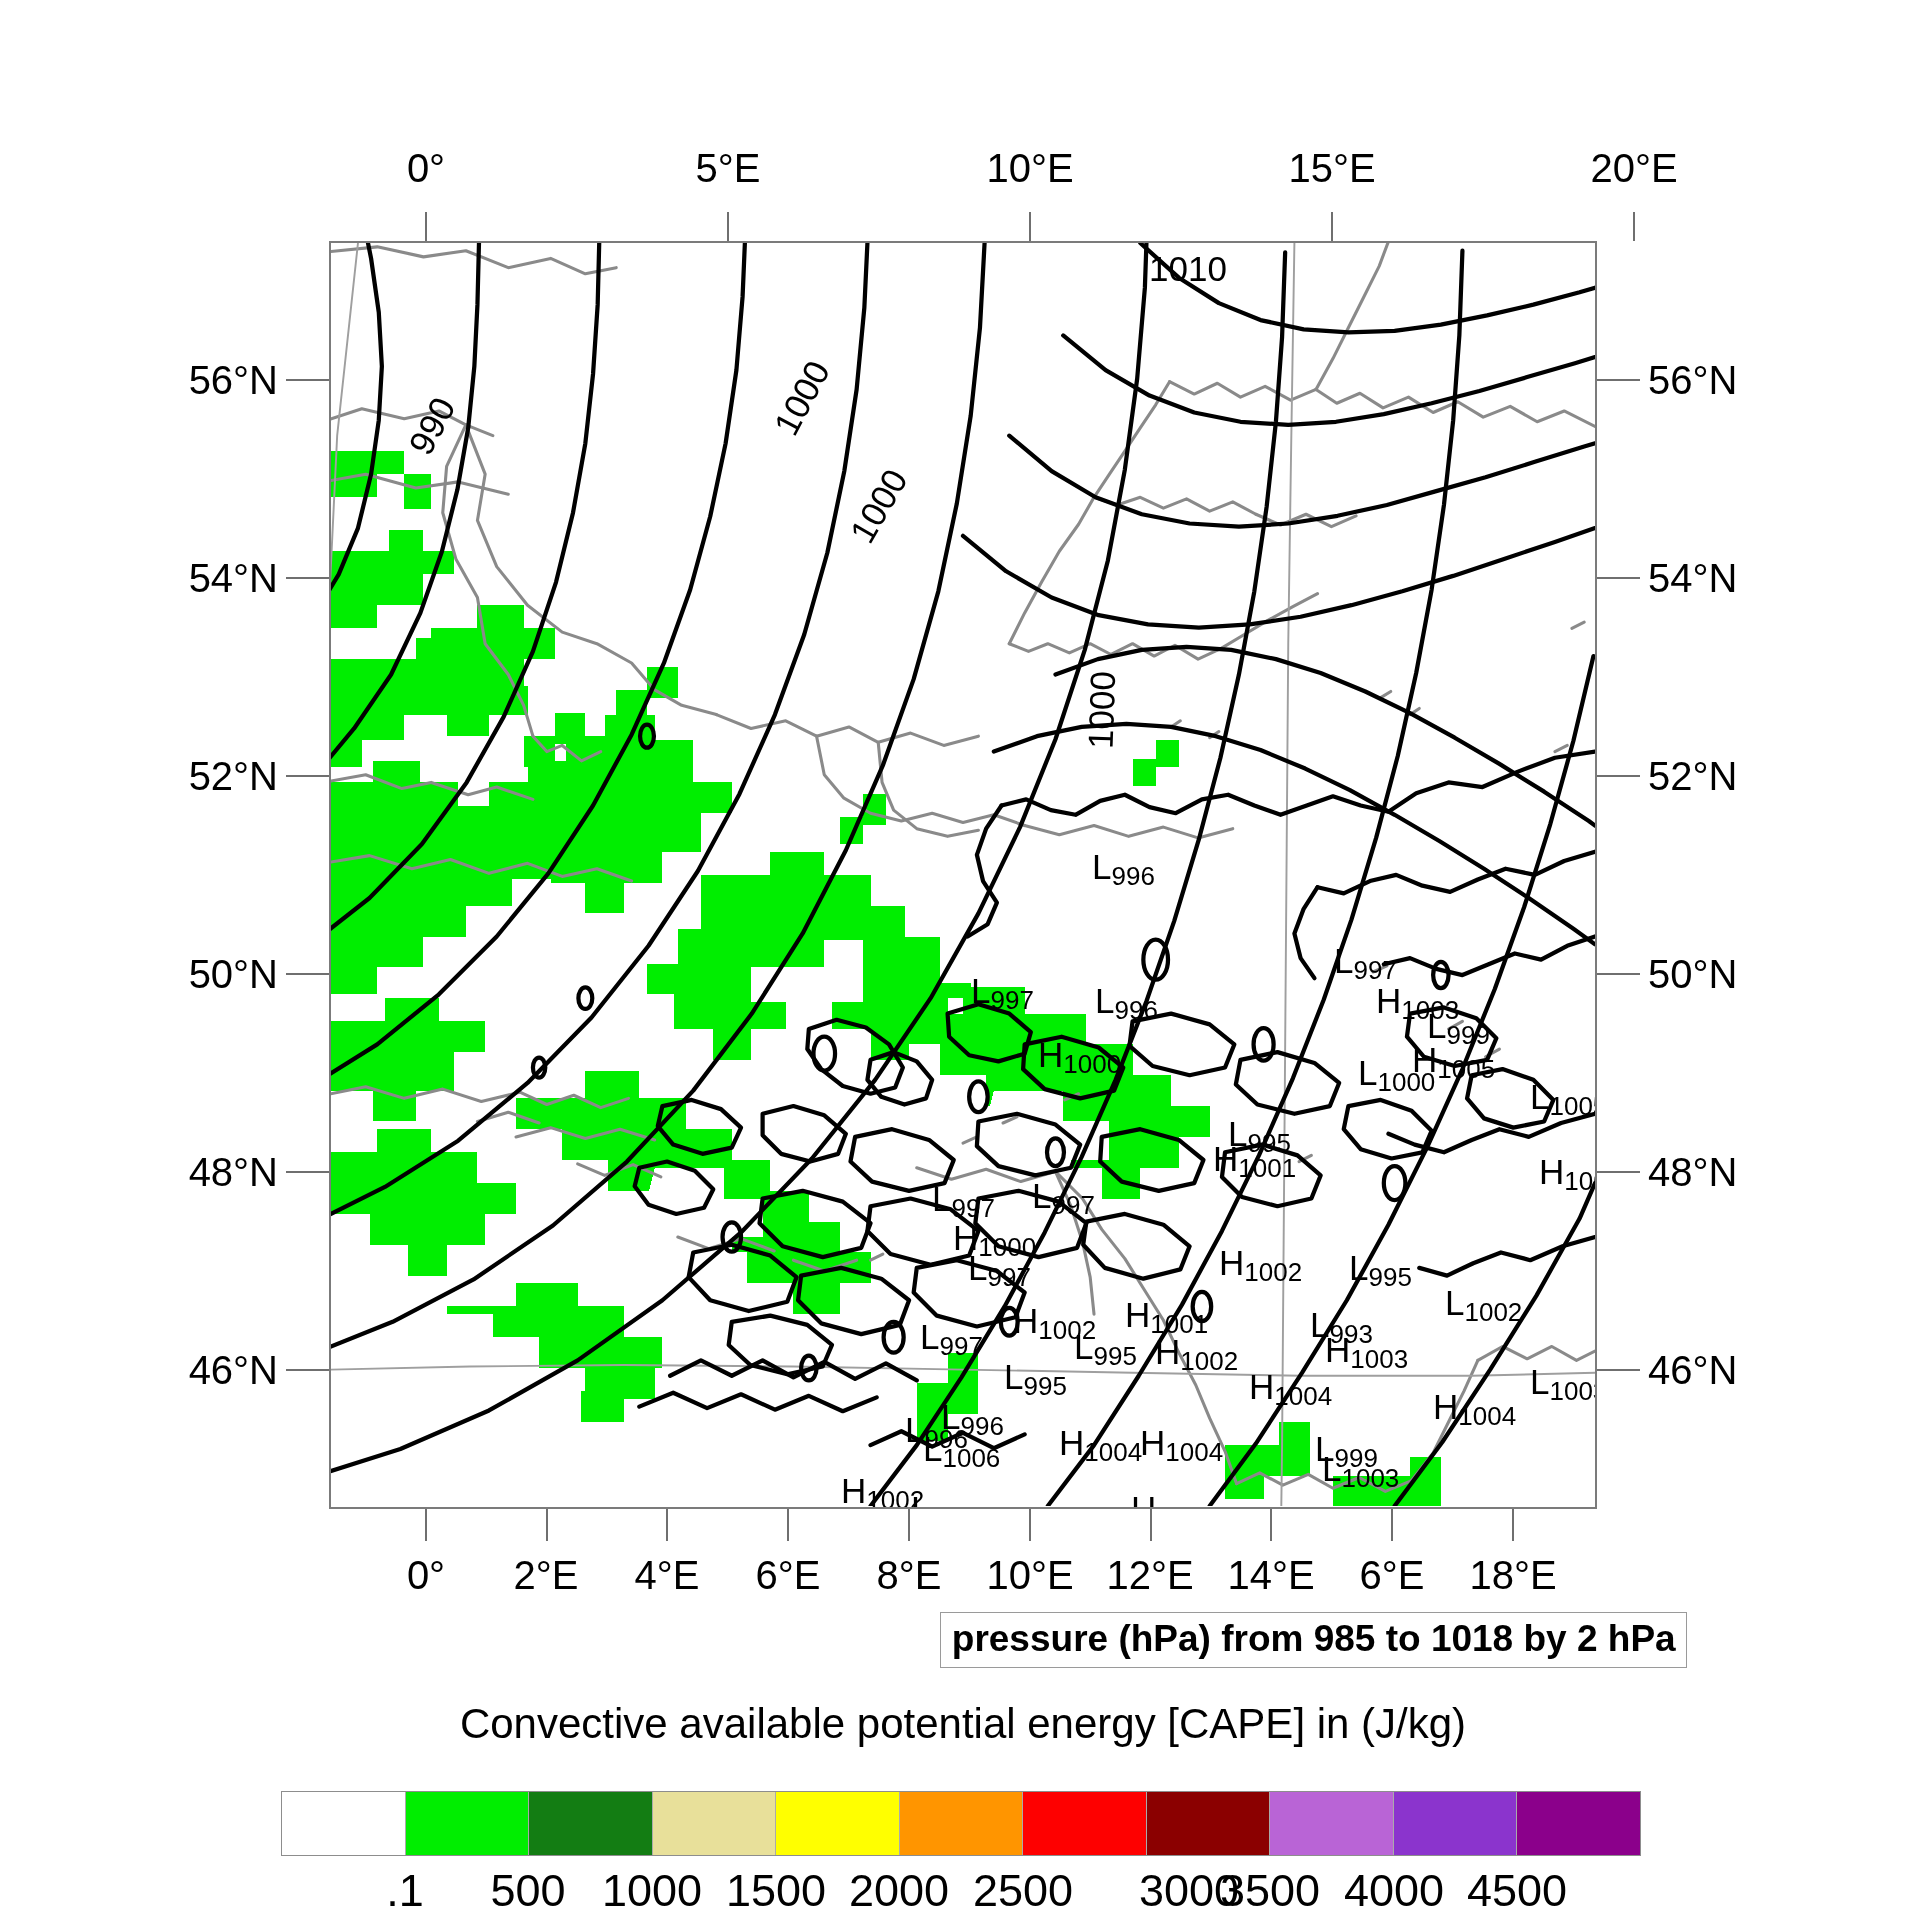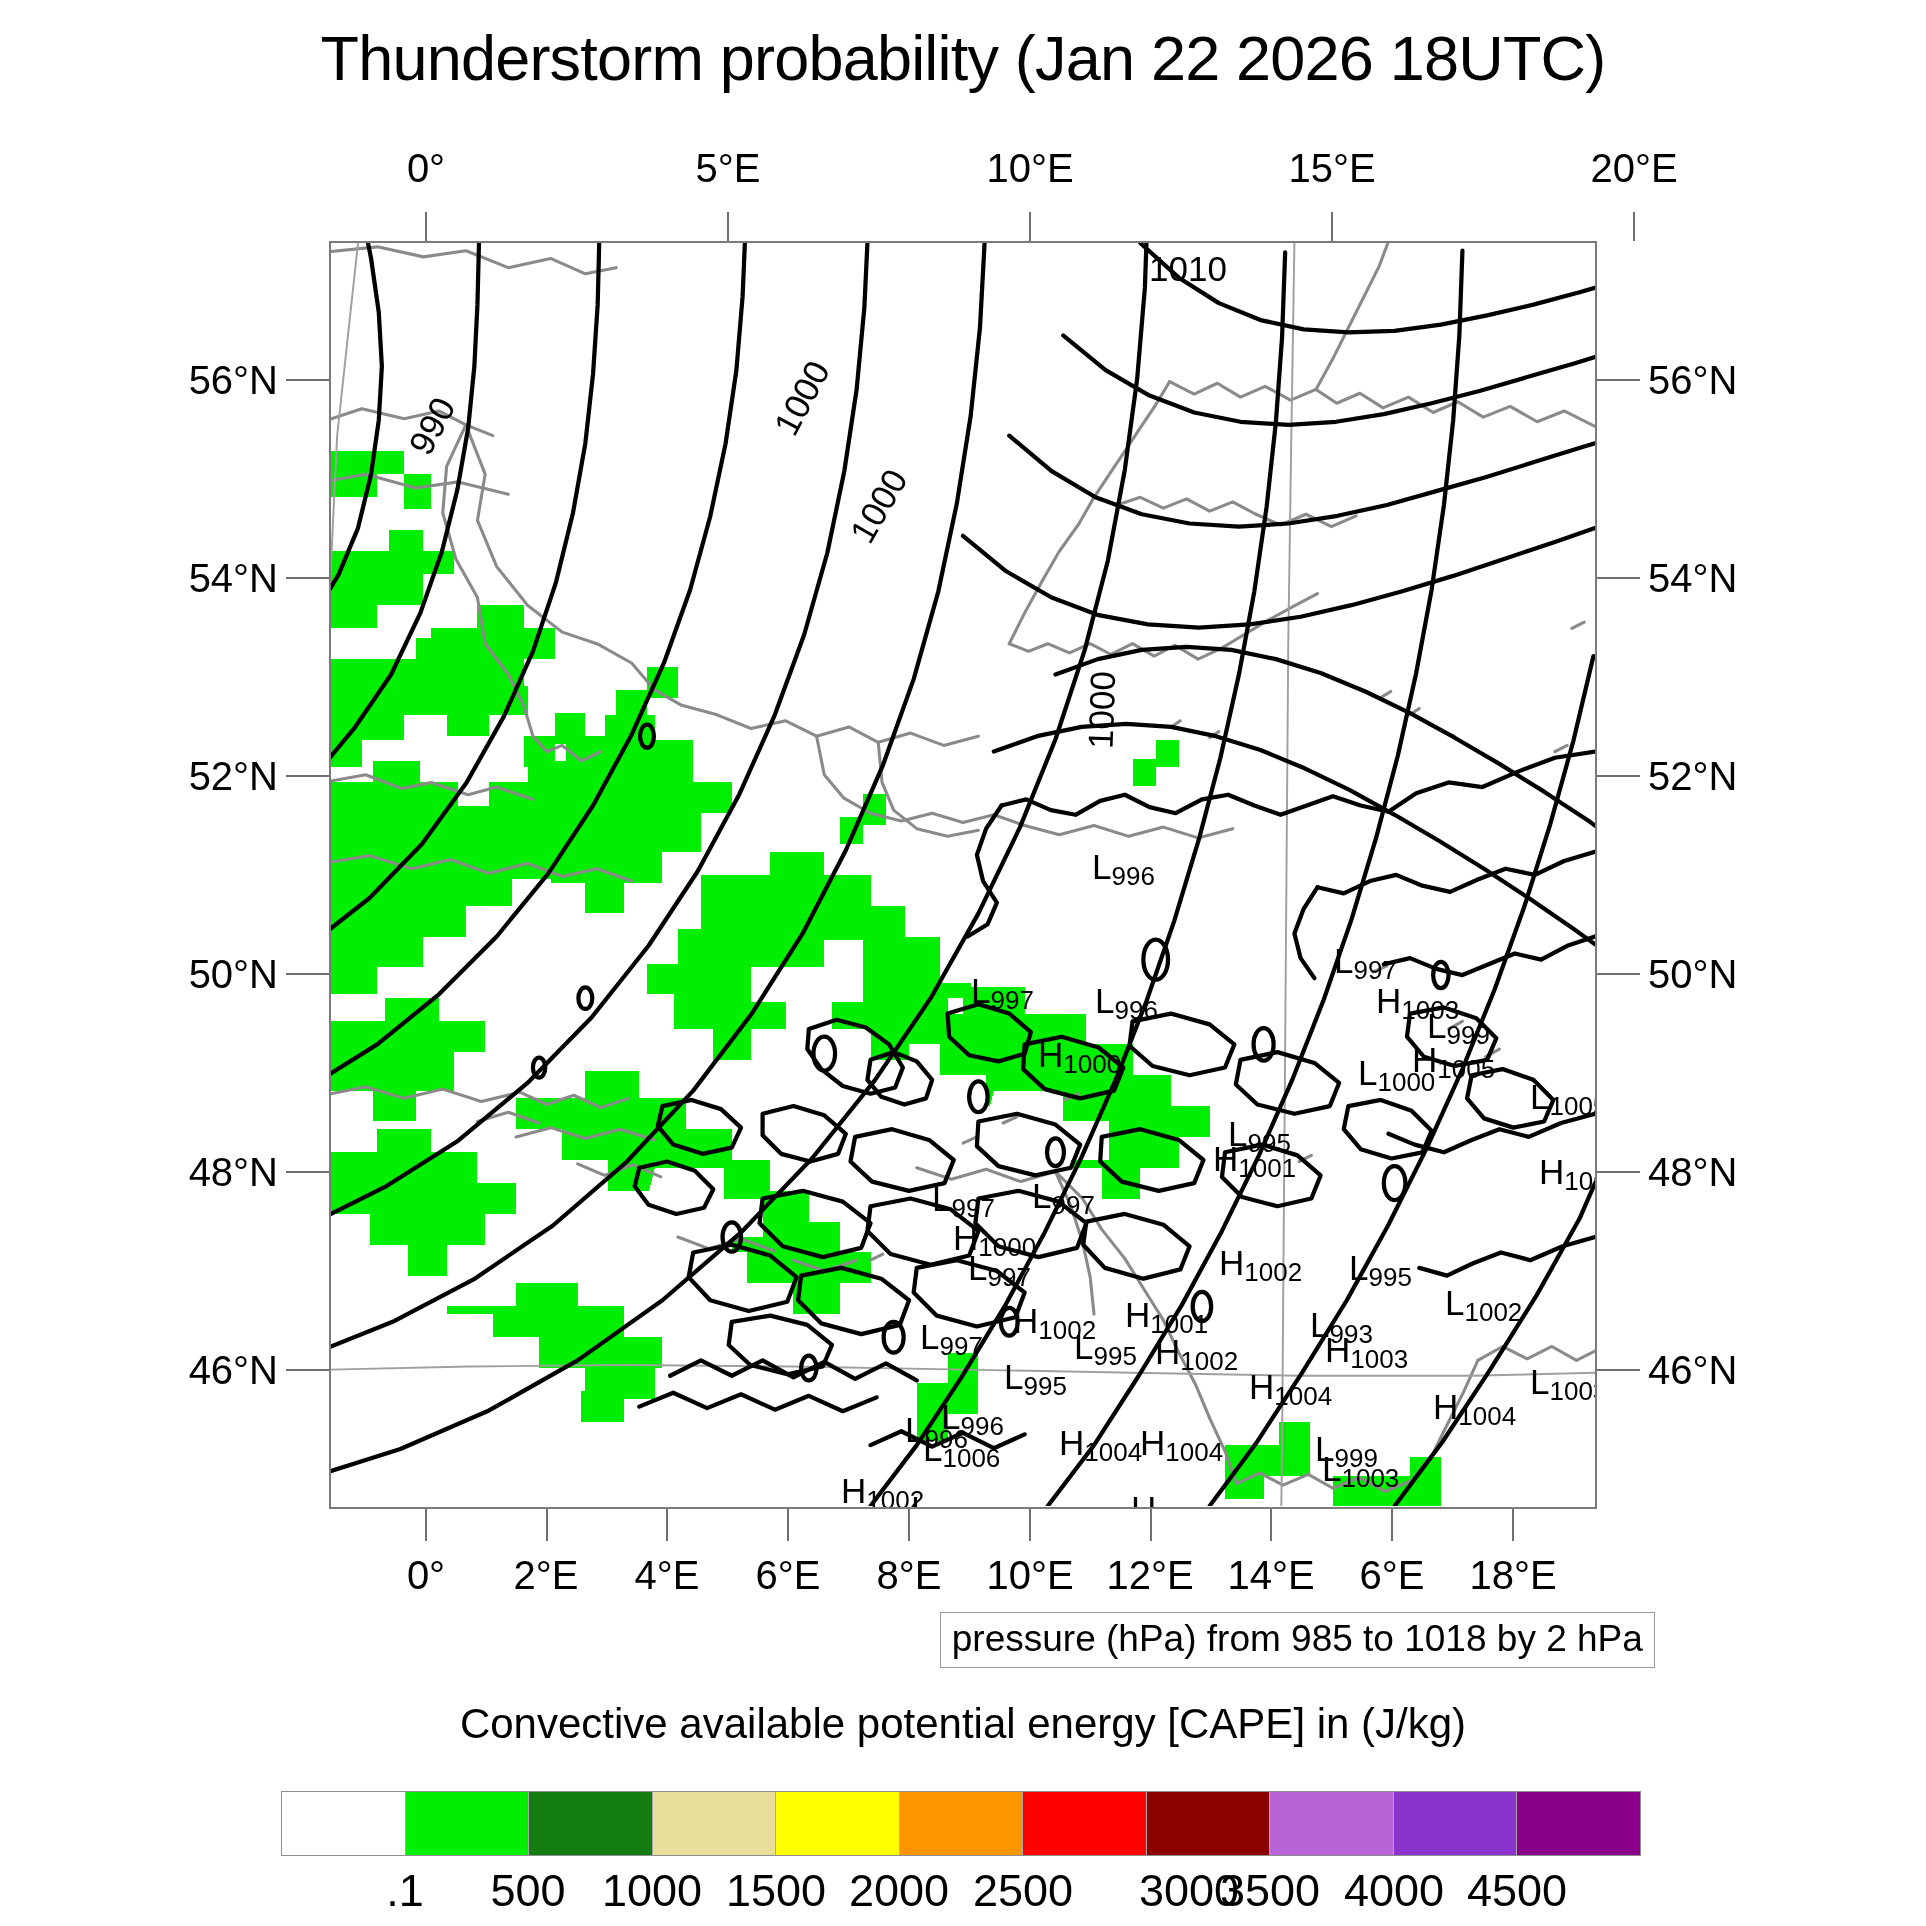--- a/index.html
+++ b/index.html
@@ -22,21 +22,21 @@
   .ax-left{transform:translateY(-50%);text-align:right;}
   .ax-right{transform:translateY(-50%);text-align:left;}
 
   .tick{position:absolute;background:#6f6f6f;}
   .tick-v{width:2.3px;height:20px;}
   .tick-h{height:2.3px;width:20px;}
 
   
   .press-box{position:absolute;left:940px;top:1612px;
              border:1.5px solid #9a9a9a;background:#fff;
-             padding:4.6px 10.8px 7.7px 10.8px;font-size:37px;white-space:nowrap;}
+             padding:4.6px 10.8px 7.7px 10.8px;font-size:37px;white-space:nowrap;font-weight:bold;}
 
   
   .cape-cap{position:absolute;left:0;top:1700px;width:1926px;text-align:center;
             font-size:42px;white-space:nowrap;}
 
   
   .cbar{position:absolute;left:281px;top:1791px;width:1360px;height:65px;
         display:flex;border:1.5px solid #8d8d8d;box-sizing:border-box;}
   .cbar .seg{flex:1 1 0;height:100%;}
   .cbar-ticks{position:absolute;left:281px;top:1865px;width:1360px;height:54px;}
@@ -46,21 +46,20 @@
   .hl{position:absolute;white-space:nowrap;font-size:0;}
   .hl b{font-size:35px;font-weight:400;font-family:"Liberation Sans",sans-serif;}
   .hl s{font-size:26px;text-decoration:none;position:relative;top:6.2px;}
   .clab{position:absolute;font-size:35px;white-space:nowrap;}
 </style>
 </head>
 <body>
 
 <div id="page">
 
-  <div class="title">Thunderstorm probability (Jan 22 2026 18UTC)</div>
 
   <div class="map-frame">
     <svg class="map-svg" viewBox="0 0 1640 1639" preserveAspectRatio="none">
 
       <g fill="#00ee00" stroke="none" shape-rendering="crispEdges">
         <path d="M0,330 L60,330 L60,300 L95,300 L95,345 L130,345 L130,300 L95,300 L95,270
                  L0,270 Z"></path>
         <path d="M0,400 L75,400 L75,372 L120,372 L120,400 L160,400 L160,430 L120,430
                  L120,470 L60,470 L60,500 L0,500 Z"></path>
         <path d="M0,540 L110,540 L110,512 L175,512 L175,540 L225,540 L225,575 L255,575

